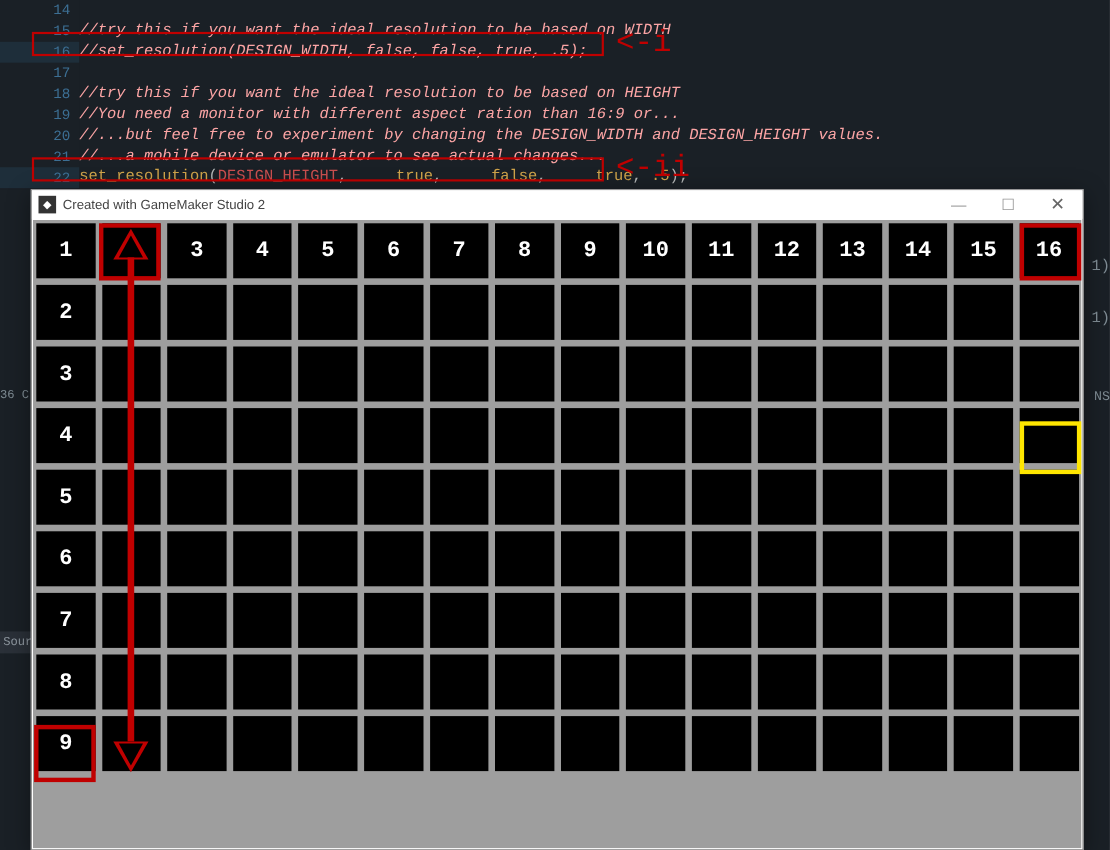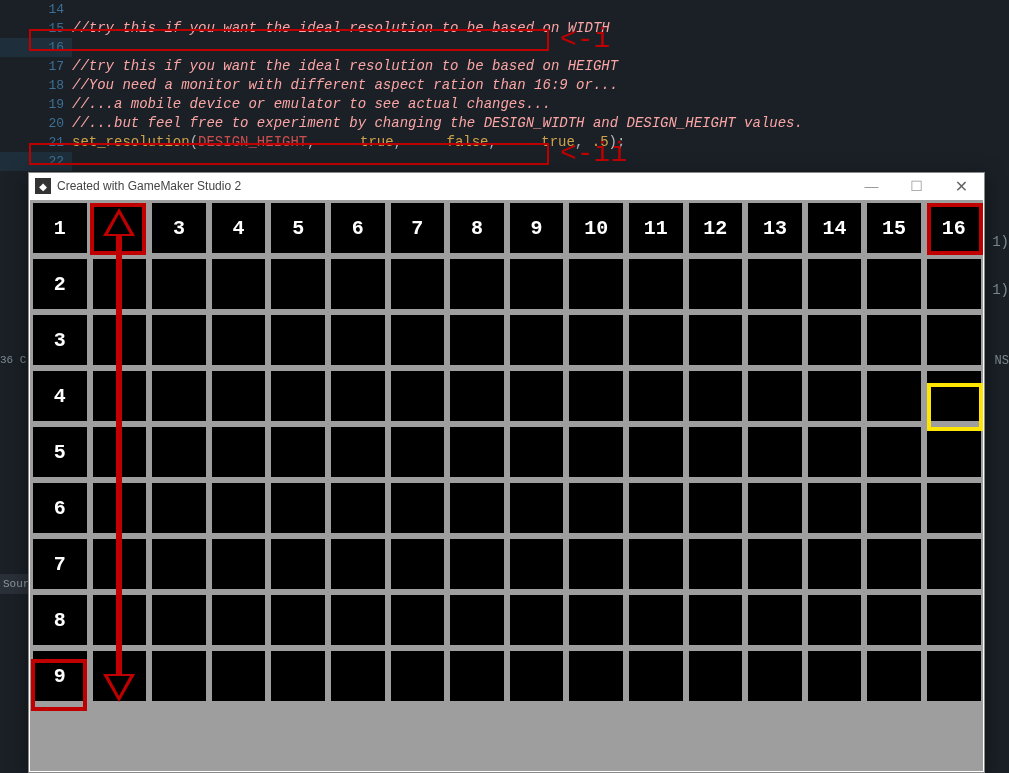--- a/index.html
+++ b/index.html
@@ -221,25 +221,26 @@
       <div class="ln">17</div>
       <div class="ln">18</div>
       <div class="ln">19</div>
       <div class="ln">20</div>
       <div class="ln">21</div>
       <div class="ln hl">22</div>
     </div>
   <div class="code" id="code">
       <div class="row"></div>
       <div class="row"><span class="tok-comment">//try this if you want the ideal resolution to be based on WIDTH</span></div>
+      <div class="row"><span class="tok-comment">//set_resolution(DESIGN_WIDTH, false, false, true, .5);</span></div>
       <div class="row"></div>
       <div class="row"><span class="tok-comment">//try this if you want the ideal resolution to be based on HEIGHT</span></div>
       <div class="row"><span class="tok-comment">//You need a monitor with different aspect ration than 16:9 or...</span></div>
+      <div class="row"><span class="tok-comment">//...but feel free to experiment by changing the DESIGN_WIDTH and DESIGN_HEIGHT values.</span></div>
       <div class="row"><span class="tok-comment">//...a mobile device or emulator to see actual changes...</span></div>
-      <div class="row"><span class="tok-comment">//...but feel free to experiment by changing the DESIGN_WIDTH and DESIGN_HEIGHT values.</span></div>
       <div class="row"><span class="tok-func">set_resolution</span><span class="tok-paren">(</span><span class="tok-const">DESIGN_HEIGHT</span><span class="tok-punct">, </span><span class="tok-kw">true</span><span class="tok-punct">, </span><span class="tok-kw">false</span><span class="tok-punct">, </span><span class="tok-kw">true</span><span class="tok-punct">, </span><span class="tok-num">.5</span><span class="tok-paren">);</span></div>
     </div>
 </div>
 
 <div class="ov-box" style="left:29px; top:29px; width:520px; height:22px;"></div>
 <div class="ov-label" style="left:560px; top:24px;">&lt;-i</div>
 
 <div class="ov-box" style="left:29px; top:143px; width:520px; height:22px;"></div>
 <div class="ov-label" style="left:560px; top:138px;">&lt;-ii</div>
 

